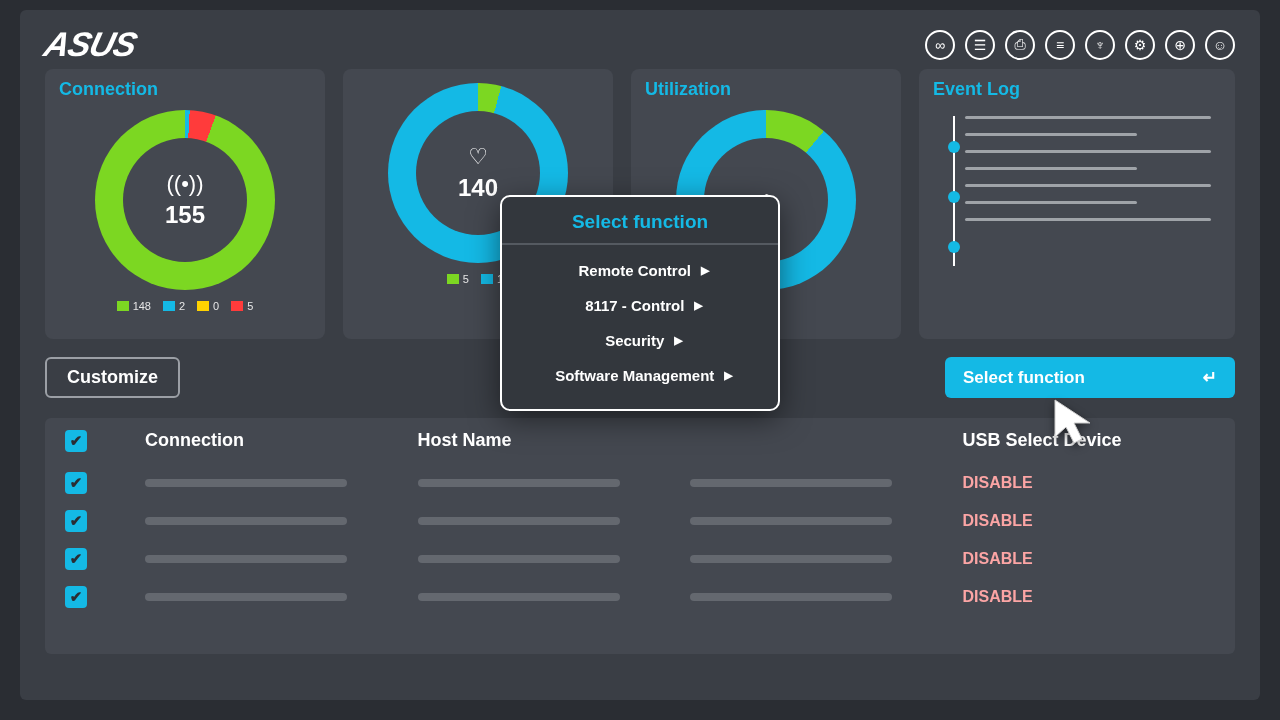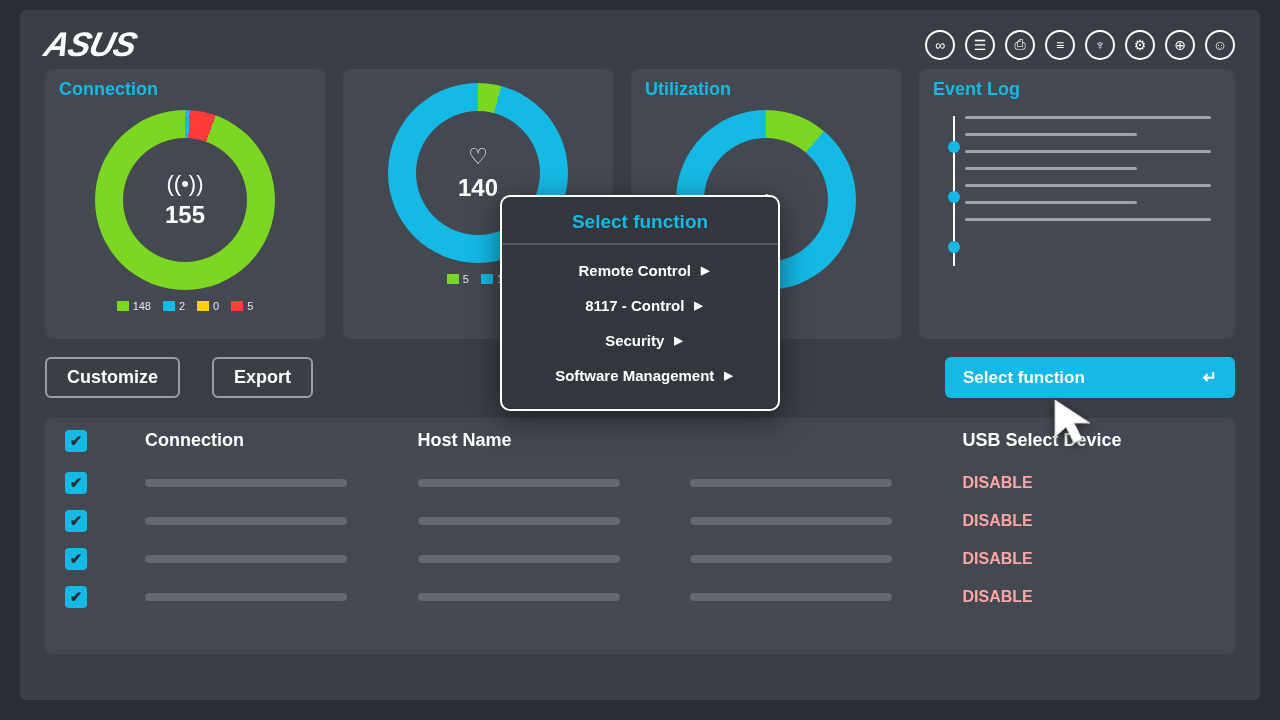--- a/index.html
+++ b/index.html
@@ -248,21 +248,20 @@
           <div class="log-line"></div>
             <div class="log-line short"></div>
           <div class="log-line"></div>
         </div>
       </div>
     </div>
   </div>
 
   <div class="actions-row">
     <button class="btn-outline">Customize</button>
-    <button class="btn-outline">Export</button>
     <button class="select-fn-btn">
       <span>Select function</span>
       <span>↵</span>
     </button>
   </div>
 
   <div class="table">
     <div class="thead">
       <div>
           <div class="chk">✔</div>

